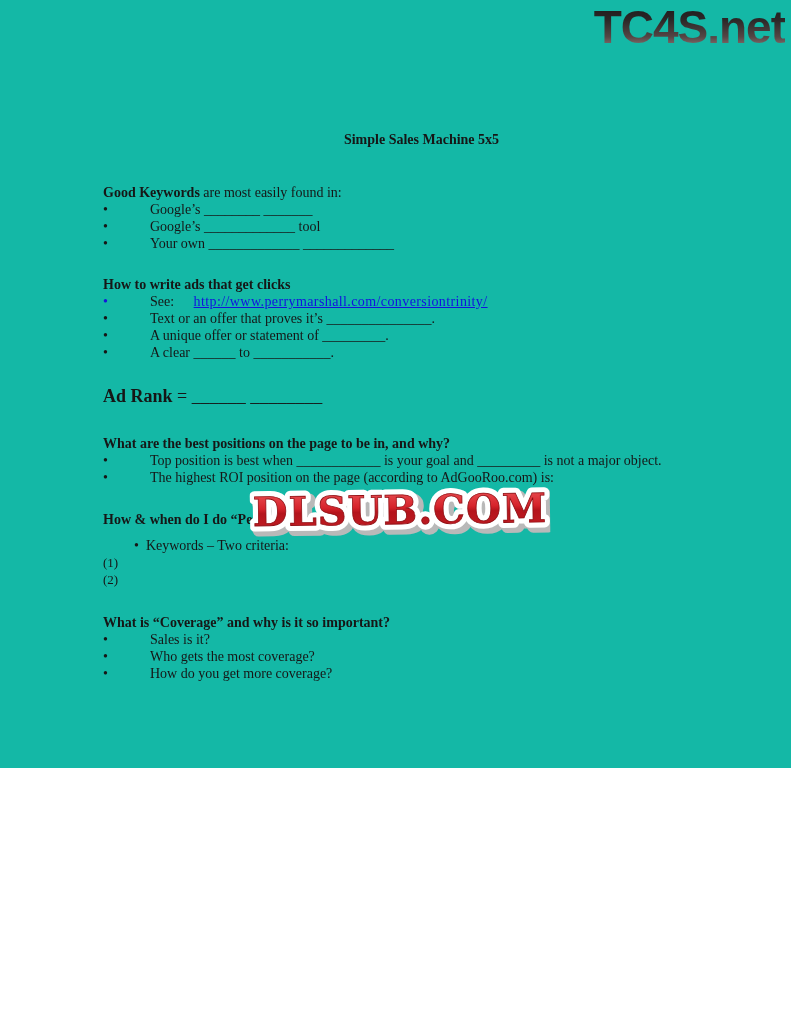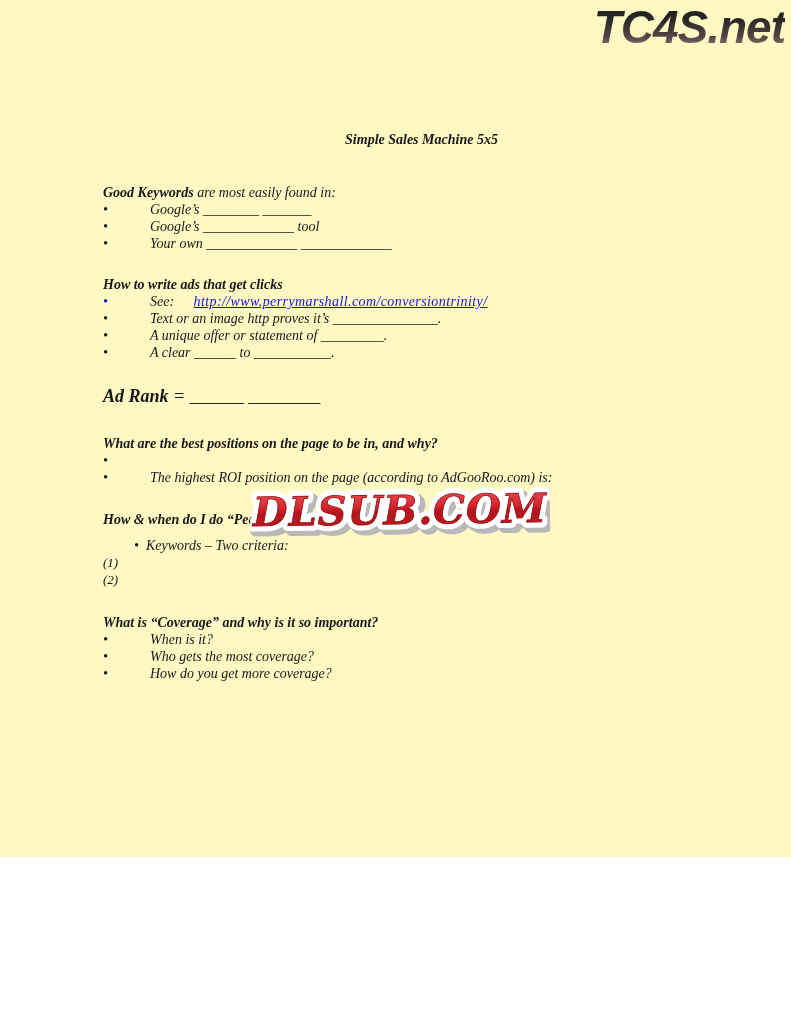--- a/index.html
+++ b/index.html
@@ -1,23 +1,22 @@
 <!DOCTYPE html>
 <html><head>
 <meta charset="utf-8">
 <style>
   html,body{margin:0;padding:0;background:#ffffff;}
   .page{
     position:relative;
-    width:791px;height:857px;
-    background:#fef9c3;
+    width:791px;height:768px;
+    background:#14b8a6;
     font-family:"Liberation Serif","DejaVu Serif",serif;
     color:#161616;
     overflow:hidden;
-    font-style:italic;
   }
   
   .tc4s{
     position:absolute;top:0px;right:6px;
     font-family:"Liberation Sans","DejaVu Sans",sans-serif;
     font-weight:bold;font-size:46px;letter-spacing:-1px;
     background:linear-gradient(180deg,#171515 0%,#2c2828 38%,#554645 68%,#947d7a 90%,#6f605e 100%);
     -webkit-background-clip:text;background-clip:text;
     color:transparent;
     transform:scaleY(1.02);
@@ -85,57 +84,58 @@
     </div>
 
     <div class="section sec-ads">
       <div class="heading">How to write ads that get clicks</div>
       <div class="row">
           <span class="bul bul-blue">•</span>
           <span class="txt"><span>See: </span><a class="doc-link" href="#">http://www.perrymarshall.com/conversiontrinity/</a></span>
         </div>
       <div class="row">
           <span class="bul">•</span>
-          <span class="txt">Text or an image http proves it’s _______________.</span>
+          <span class="txt">Text or an offer that proves it’s _______________.</span>
         </div>
       <div class="row">
           <span class="bul">•</span>
           <span class="txt">A unique offer or statement of _________.</span>
         </div>
       <div class="row">
           <span class="bul">•</span>
           <span class="txt">A clear ______ to ___________.</span>
         </div>
     </div>
 
     <div class="adrank-line"><b>Ad Rank</b><span> = ______ ________</span></div>
 
     <div class="section sec-pos">
       <div class="heading">What are the best positions on the page to be in, and why?</div>
       <div class="row">
           <span class="bul">•</span>
+          <span class="txt">Top position is best when ____________ is your goal and _________ is not a major object.</span>
         </div>
       <div class="row">
           <span class="bul">•</span>
           <span class="txt">The highest ROI position on the page (according to AdGooRoo.com) is:</span>
         </div>
     </div>
 
     <div class="section sec-peel">
       <div class="heading">How &amp; when do I do “Peel &amp; Stick”?</div>
       <div class="sub-bullet"><span class="dot">•</span><span>Keywords – Two criteria:</span></div>
       <div class="numbered">(1)</div>
       <div class="numbered">(2)</div>
     </div>
 
     <div class="section sec-cov">
       <div class="heading">What is “Coverage” and why is it so important?</div>
       <div class="row">
           <span class="bul">•</span>
-          <span class="txt">When is it?</span>
+          <span class="txt">Sales is it?</span>
         </div>
       <div class="row">
           <span class="bul">•</span>
           <span class="txt">Who gets the most coverage?</span>
         </div>
       <div class="row">
           <span class="bul">•</span>
           <span class="txt">How do you get more coverage?</span>
         </div>
     </div>

